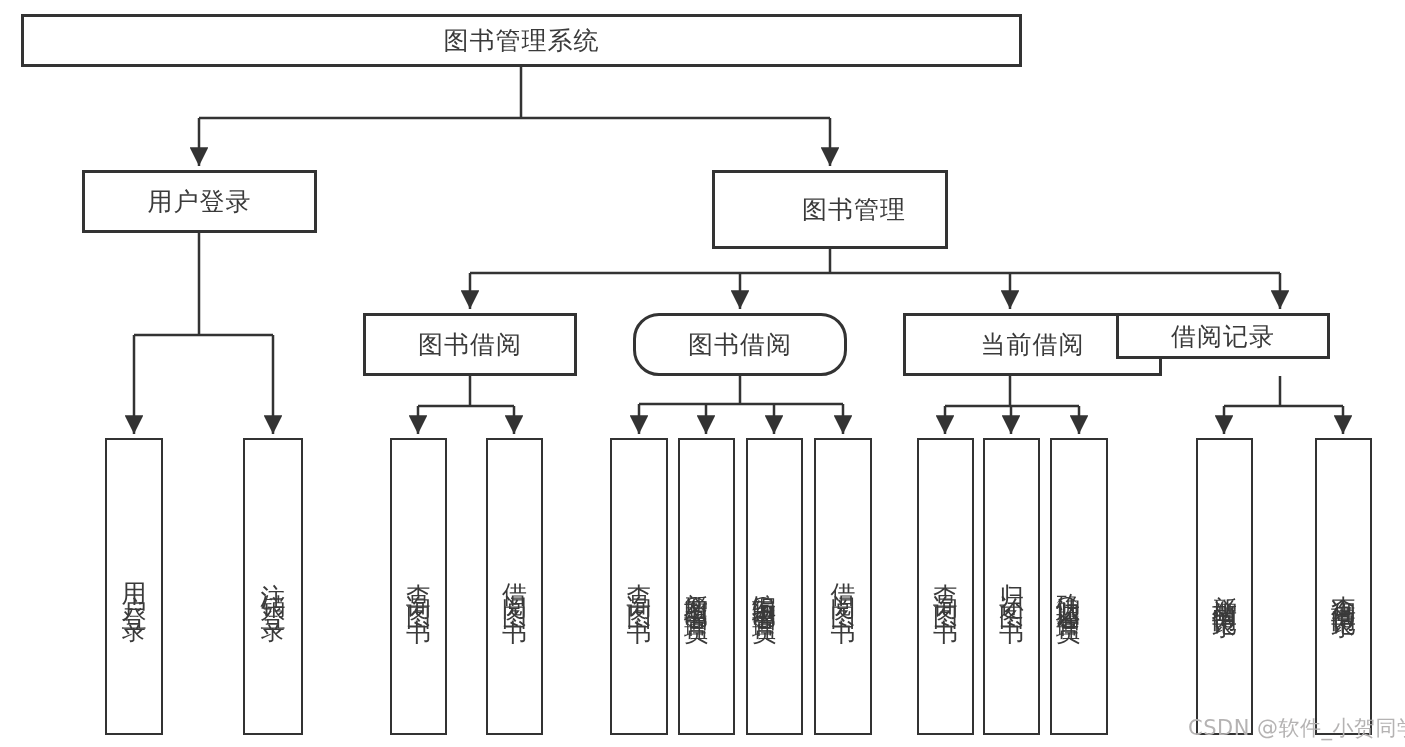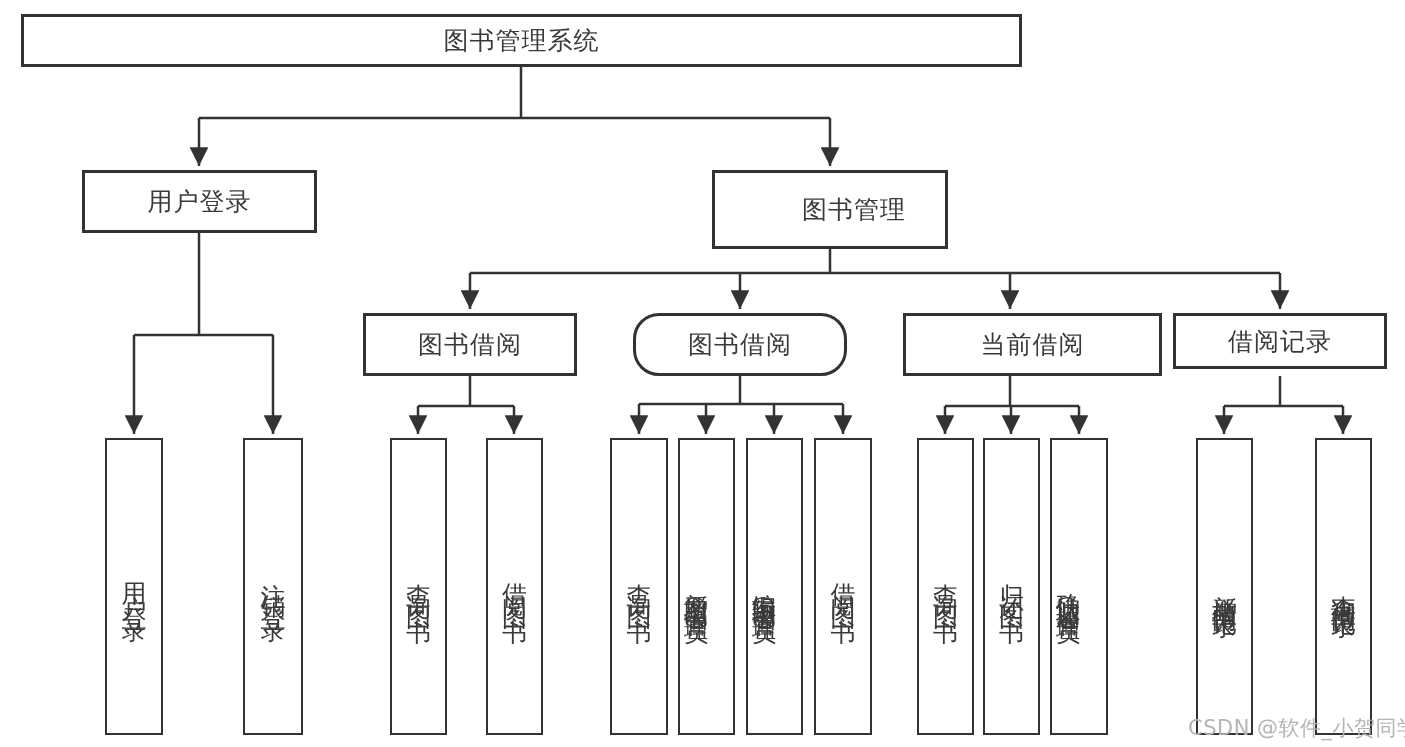--- a/index.html
+++ b/index.html
@@ -87,21 +87,21 @@
 
   <div class="box" style="left:363px;top:313px;width:214px;height:63px;">
     <span class="hlabel">图书借阅</span>
   </div>
   <div class="box" style="left:633px;top:313px;width:214px;height:63px;border-radius:26px;">
     <span class="hlabel">图书借阅</span>
   </div>
   <div class="box" style="left:903px;top:313px;width:259px;height:63px;">
     <span class="hlabel">当前借阅</span>
   </div>
-  <div class="box" style="left:1173px;top:313px;width:214px;height:56px;">
+  <div class="box" style="left:1116px;top:313px;width:214px;height:46px;">
     <span class="hlabel">借阅记录</span>
   </div>
 
   <div class="box leaf" style="left:105px;top:438px;width:58px;height:297px;">
     <span class="vlabel v4">用户登录</span>
   </div>
   <div class="box leaf" style="left:243px;top:438px;width:60px;height:297px;">
     <span class="vlabel v4">注销登录</span>
   </div>
 

